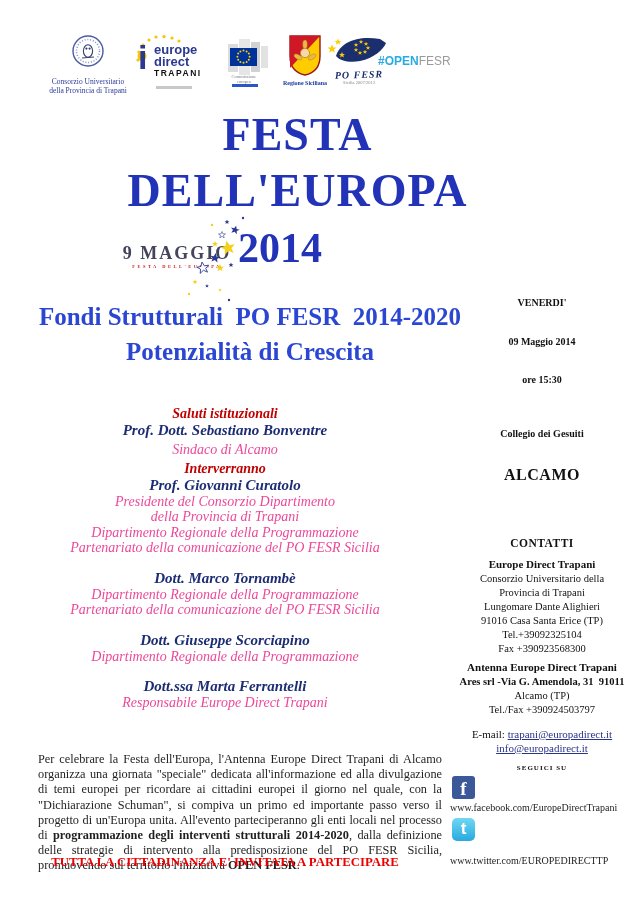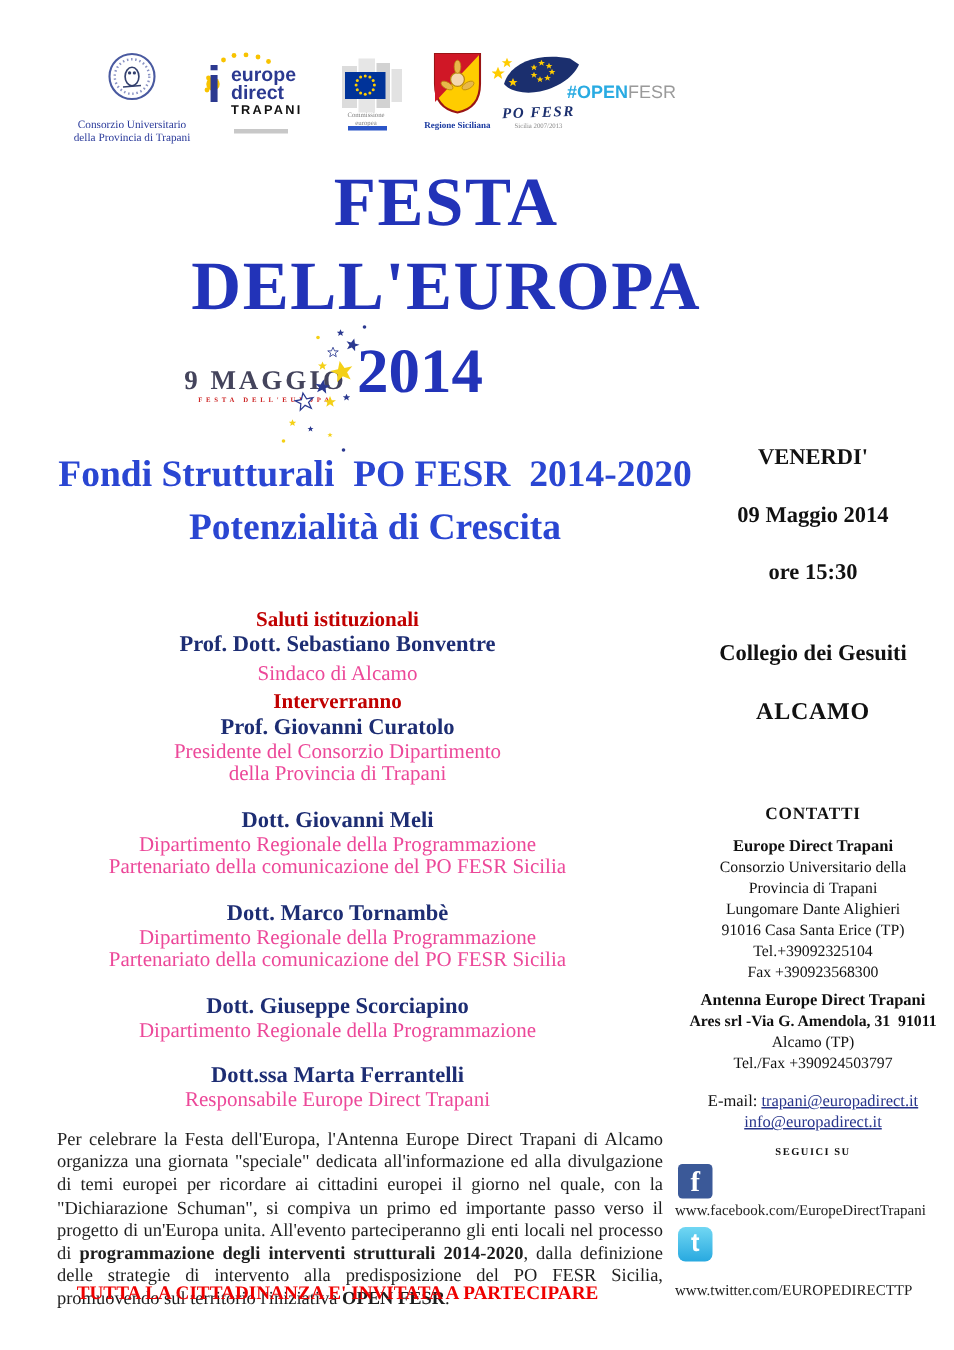--- a/index.html
+++ b/index.html
@@ -32,39 +32,39 @@
               font-size:46px;letter-spacing:1px;}
   .title-year{color:#2233b8;font-weight:bold;font-size:42px;}
   .badge-date{font-size:18px;color:#44445c;letter-spacing:2px;font-weight:bold;}
   .badge-caption{font-size:4.5px;color:#cc2222;letter-spacing:2.5px;font-weight:bold;}
 
   .subtitle-line{left:0;width:500px;text-align:center;color:#2a46d2;font-weight:bold;
                  font-size:25px;}
 
   
   .rcol{left:448px;width:188px;text-align:center;color:#111;}
-  .ev{font-weight:bold;font-size:15px;text-align:center;}
+  .ev{font-weight:bold;font-size:10px;text-align:center;}
   .ev-city{font-weight:bold;font-size:16px;letter-spacing:0.5px;}
   .c-title{font-weight:bold;font-size:11.5px;letter-spacing:0.5px;}
   .c-bold{font-weight:bold;font-size:11px;}
   .c-line{font-size:10.5px;line-height:14px;}
   .c-mail{font-size:11px;line-height:14px;}
   .c-mail a{color:#27348b;text-decoration:underline;}
   .soc-title{font-weight:bold;font-size:7px;letter-spacing:1px;}
   .soc-url{font-size:10px;color:#222;text-align:left;}
   .fb-icon{width:23px;height:23px;background:#3b5998;border-radius:3px;color:#fff;
            font-weight:bold;font-size:19px;text-align:center;line-height:26px;
            font-family:"Liberation Serif",serif;overflow:hidden;}
   .tw-icon{width:23px;height:23px;border-radius:5px;color:#fff;font-weight:bold;
            font-size:17px;text-align:center;line-height:22px;
            background:linear-gradient(#71d7f3,#28a9e0);
            font-family:"Liberation Sans",sans-serif;}
 
   
-  .program{left:10px;top:406px;width:430px;text-align:center;}
+  .program{left:10px;top:406px;width:430px;text-align:center;font-style:italic;}
   .prog-header{color:#c00000;font-weight:bold;font-size:14px;line-height:16px;}
   .prog-name{color:#1d2d73;font-weight:bold;font-size:15px;line-height:17px;}
   .prog-role{color:#ec4899;font-size:14px;line-height:15.5px;}
   .gap{margin-top:14px;}
   .gap-s{margin-top:3px;}
 
   
   .footer-par{left:38px;top:752px;width:404px;font-size:12.3px;line-height:15.2px;
               text-align:justify;color:#1e1e1e;}
   .footer-par b{font-weight:bold;}
@@ -236,21 +236,20 @@
   <div class="abs rcol ev-city" style="top:466px;">ALCAMO</div>
 
   <div class="abs program">
     <div class="prog-header">Saluti istituzionali</div>
     <div class="prog-name">Prof. Dott. Sebastiano Bonventre</div>
     <div class="prog-role gap-s">Sindaco di Alcamo</div>
     <div class="prog-header gap-s">Interverranno</div>
     <div class="prog-name">Prof. Giovanni Curatolo</div>
     <div class="prog-role">Presidente del Consorzio Dipartimento</div>
     <div class="prog-role">della Provincia di Trapani</div>
-    <div class="prog-name gap">Dott. Giovanni Meli</div>
     <div class="prog-role">Dipartimento Regionale della Programmazione</div>
     <div class="prog-role">Partenariato della comunicazione del PO FESR Sicilia</div>
     <div class="prog-name gap">Dott. Marco Tornambè</div>
     <div class="prog-role">Dipartimento Regionale della Programmazione</div>
     <div class="prog-role">Partenariato della comunicazione del PO FESR Sicilia</div>
     <div class="prog-name gap">Dott. Giuseppe Scorciapino</div>
     <div class="prog-role">Dipartimento Regionale della Programmazione</div>
     <div class="prog-name gap">Dott.ssa Marta Ferrantelli</div>
     <div class="prog-role">Responsabile Europe Direct Trapani</div>
   </div>

